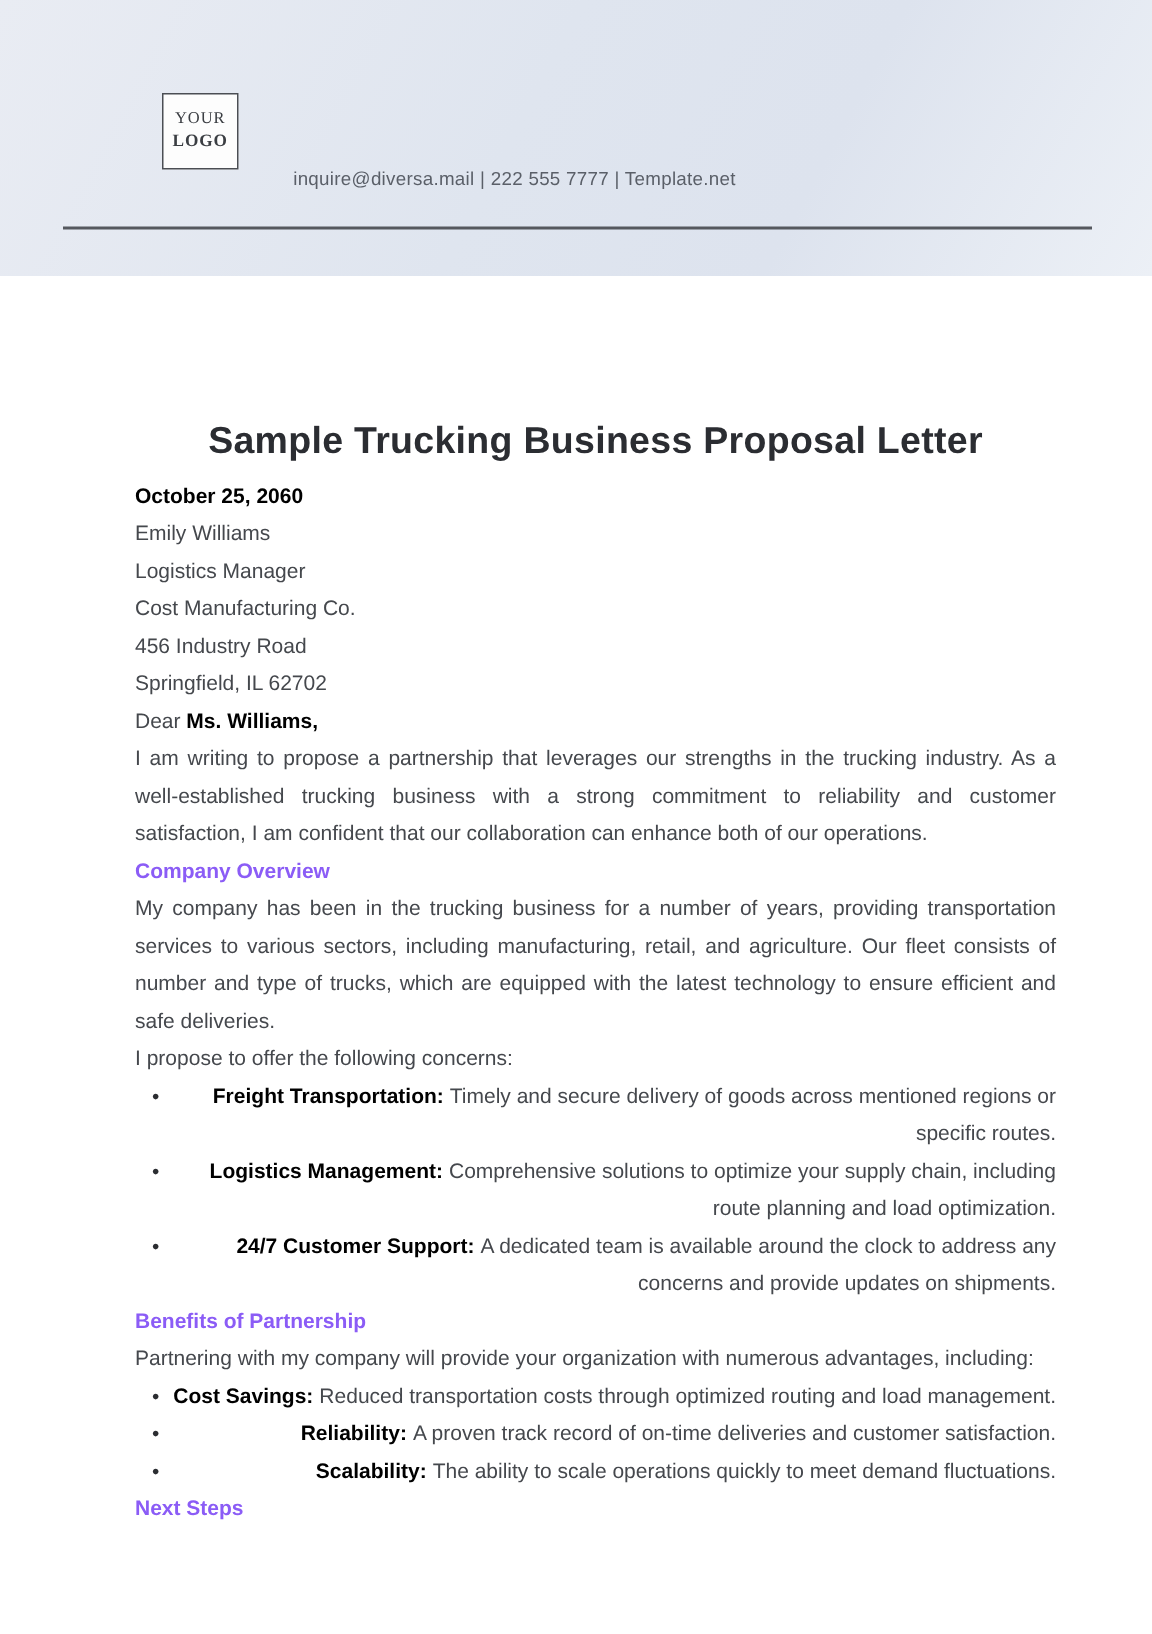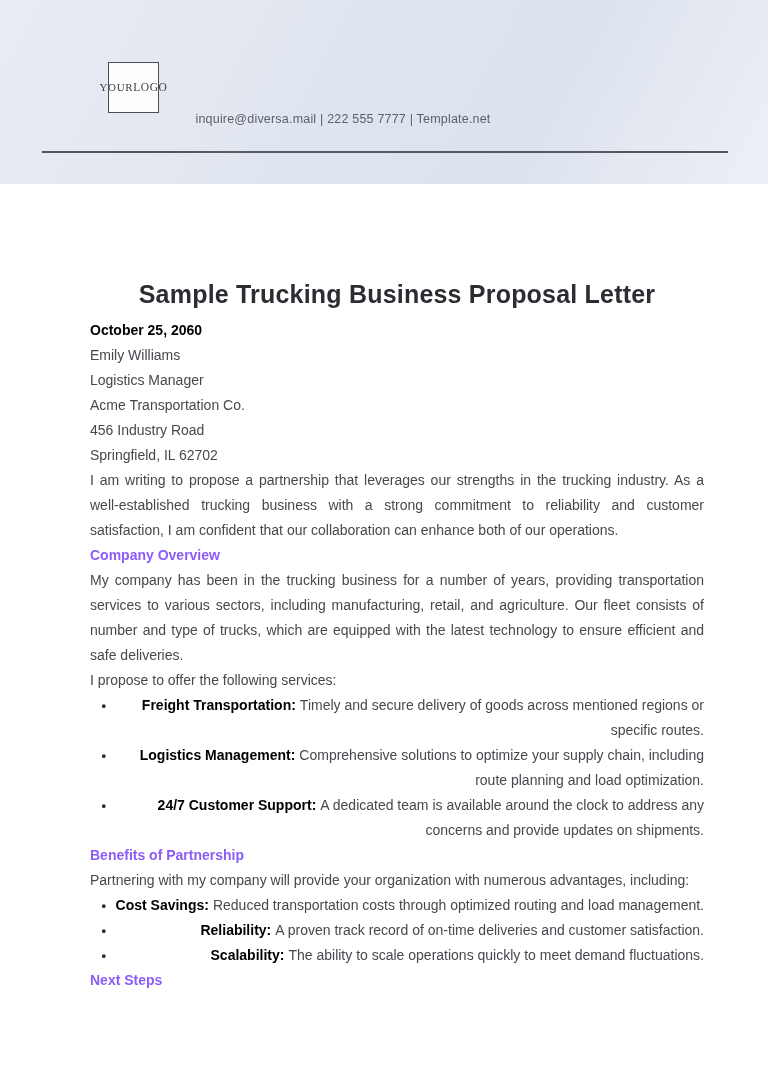--- a/index.html
+++ b/index.html
@@ -10,26 +10,26 @@
   .letterhead{
     position:relative;
     width:768px; height:184px;
     background:linear-gradient(118deg,#e9ecf3 0%,#dfe5ef 45%,#dde3ee 70%,#ecf0f6 100%);
   }
   .logo-box{
     position:absolute; left:108px; top:62px;
     width:51px; height:51px;
     background:#fdfdfd;
     border:1px solid #4b4e54;
-    display:flex; flex-direction:row; align-items:center; justify-content:center;
+    display:flex; flex-direction:column; align-items:center; justify-content:center;
     font-family:"Liberation Serif", serif;
     color:#3b3e43; line-height:1.25;
   }
   .logo-line1{ font-size:11px; letter-spacing:.6px; }
-  .logo-line2{ font-size:11.5px; font-weight:400; letter-spacing:.6px; }
+  .logo-line2{ font-size:11.5px; font-weight:700; letter-spacing:.6px; }
   .contact-line{
     position:absolute; top:112px; left:343px; transform:translateX(-50%);
     font-size:12.5px; color:#5a5f68; letter-spacing:.2px; white-space:nowrap;
   }
   .header-rule{
     position:absolute; top:151px; left:42px;
     width:686px; height:2px; background:#55585e;
   }
 
   
@@ -62,31 +62,32 @@
   <div class="contact-line">inquire@diversa.mail | 222 555 7777 | Template.net</div>
   <div class="header-rule"></div>
 </div>
 
 <div class="letter">
   <h1 class="letter-title">Sample Trucking Business Proposal Letter</h1>
 
   <p class="ln b">October 25, 2060</p>
   <p class="ln">Emily Williams</p>
   <p class="ln">Logistics Manager</p>
-  <p class="ln">Acme Transportation Co.</p>
+  <p class="ln">Cost Manufacturing Co.</p>
   <p class="ln">456 Industry Road</p>
   <p class="ln">Springfield, IL 62702</p>
 
+  <p class="ln"><span>Dear </span><span class="b">Ms. Williams,</span></p>
 
   <p class="para justify">I am writing to propose a partnership that leverages our strengths in the trucking industry. As a well-established trucking business with a strong commitment to reliability and customer satisfaction, I am confident that our collaboration can enhance both of our operations.</p>
 
   <p class="ln heading">Company Overview</p>
   <p class="para justify">My company has been in the trucking business for a number of years, providing transportation services to various sectors, including manufacturing, retail, and agriculture. Our fleet consists of number and type of trucks, which are equipped with the latest technology to ensure efficient and safe deliveries.</p>
 
-  <p class="ln">I propose to offer the following services:</p>
+  <p class="ln">I propose to offer the following concerns:</p>
 
   <div class="li">
     <span class="li-dot"></span>
     <span class="li-body"><span class="b">Freight Transportation:</span><span>Timely and secure delivery of goods across mentioned regions or specific routes.</span></span>
   </div>
   <div class="li">
     <span class="li-dot"></span>
     <span class="li-body"><span class="b">Logistics Management:</span><span>Comprehensive solutions to optimize your supply chain, including route planning and load optimization.</span></span>
   </div>
   <div class="li">

